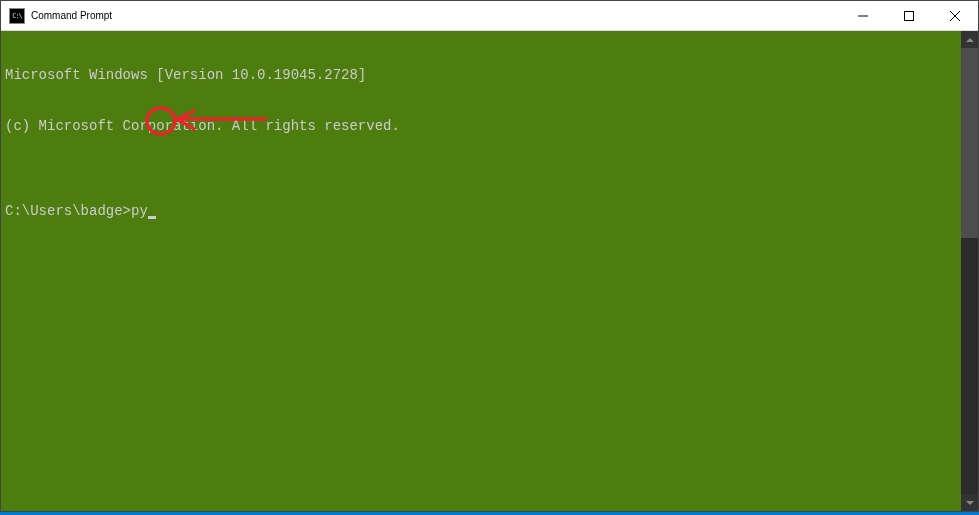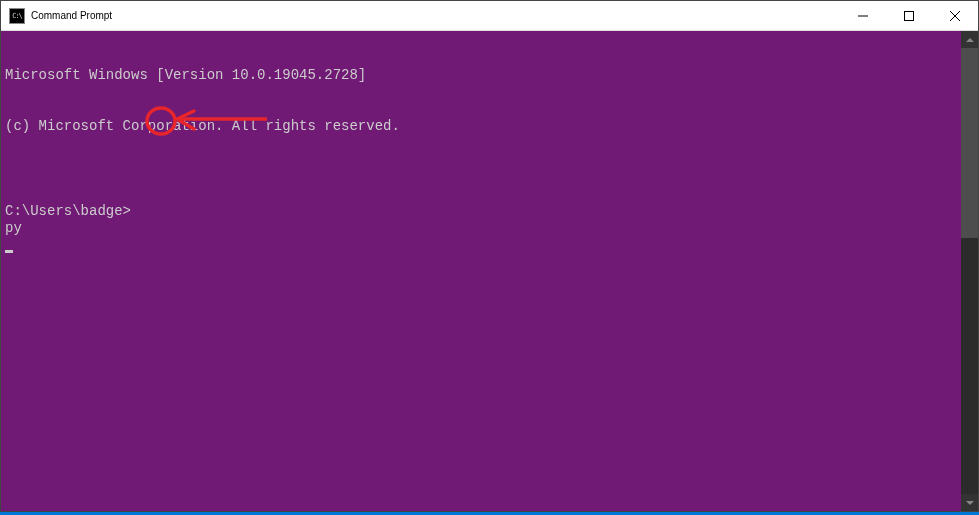--- a/index.html
+++ b/index.html
@@ -68,40 +68,39 @@
       border: none;
       cursor: pointer;
     }
     .title-btn svg {
       stroke: #000;
       stroke-width: 1;
       fill: none;
     }
     .console-area {
       flex: 1;
-      background: #701a75;
+      background: #4d7c0f;
       display: flex;
       position: relative;
     }
     .console-content {
       flex: 1;
       padding: 2px 4px;
       font-family: Consolas, "Courier New", monospace;
       font-size: 14px;
       line-height: 17px;
       color: #cccccc;
       white-space: pre;
       overflow: hidden;
     }
     .console-line {
       display: block;
     }
     .prompt-line {
       display: flex;
-      flex-direction: column;
     }
     .cursor-block {
       display: inline-block;
       width: 8px;
       height: 3px;
       background: #cccccc;
       margin-top: 13px;
       margin-left: 0px;
     }
     .scrollbar {

